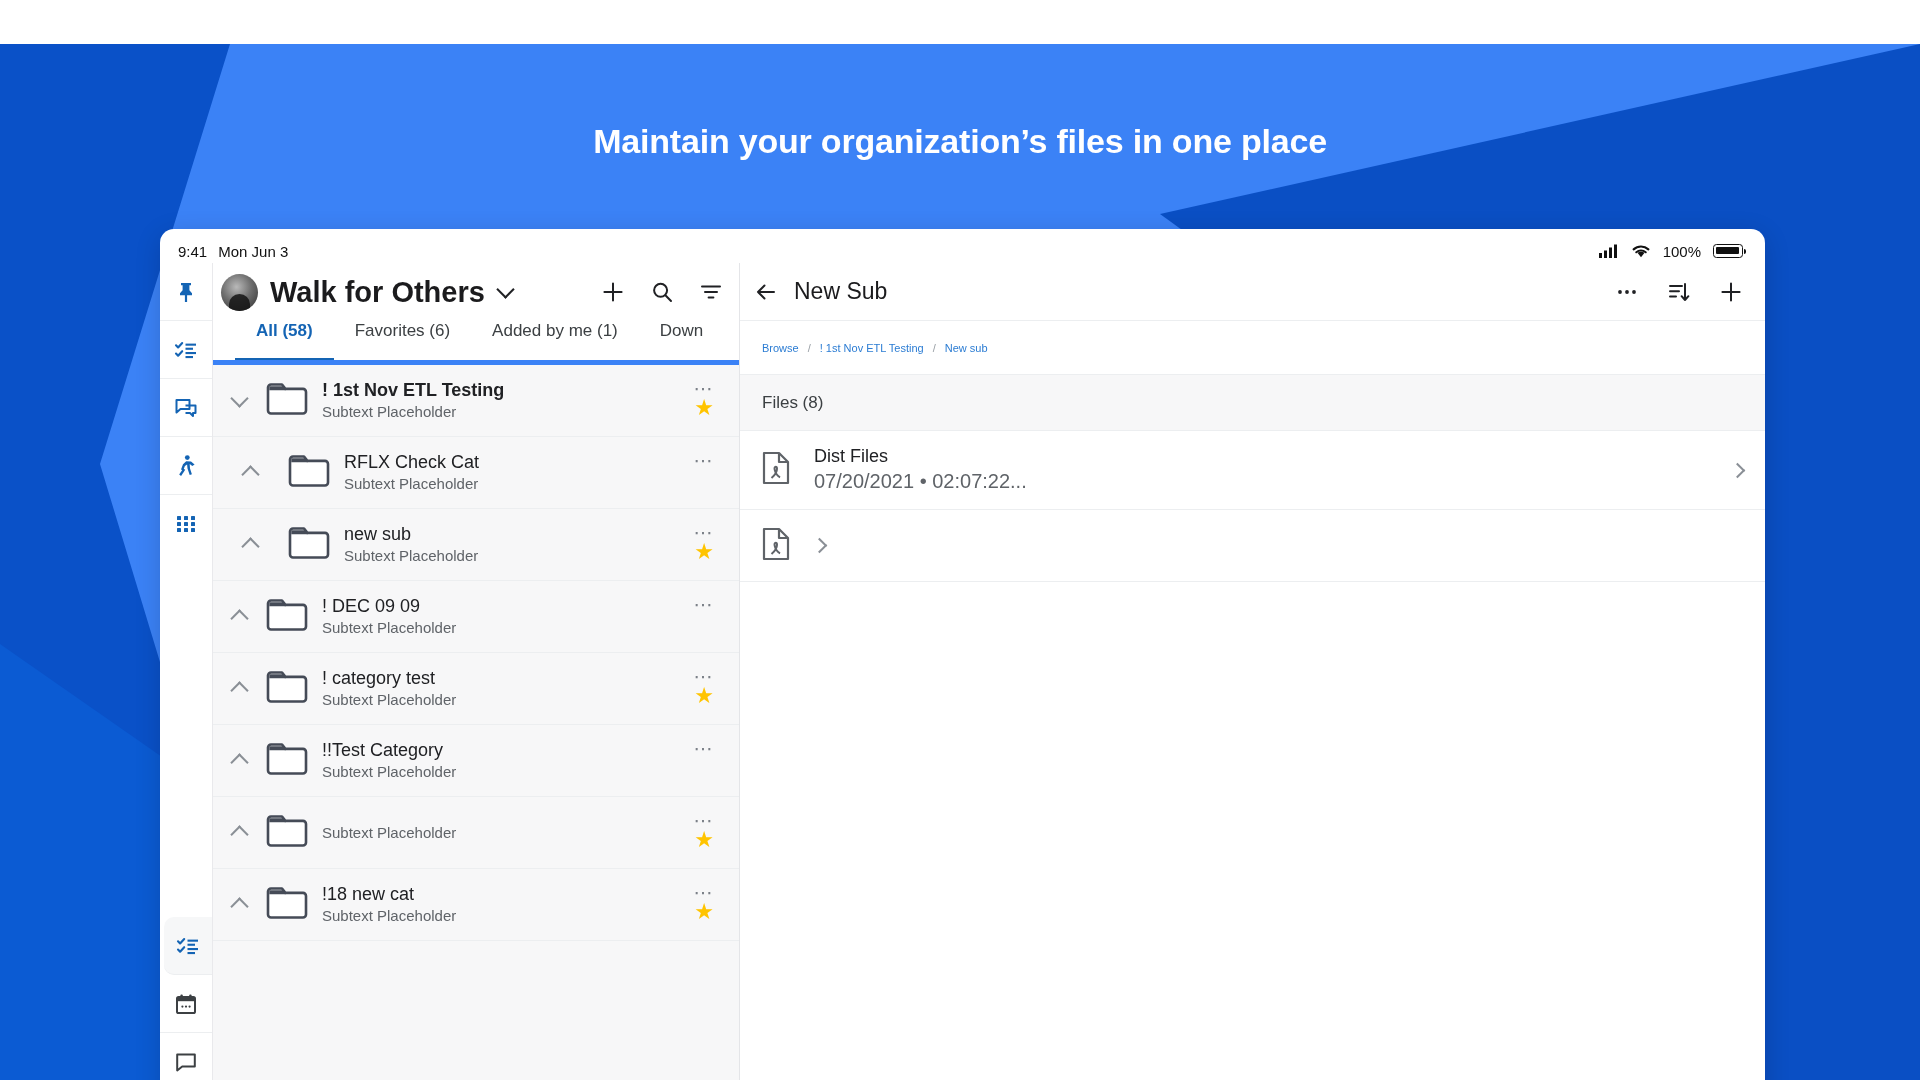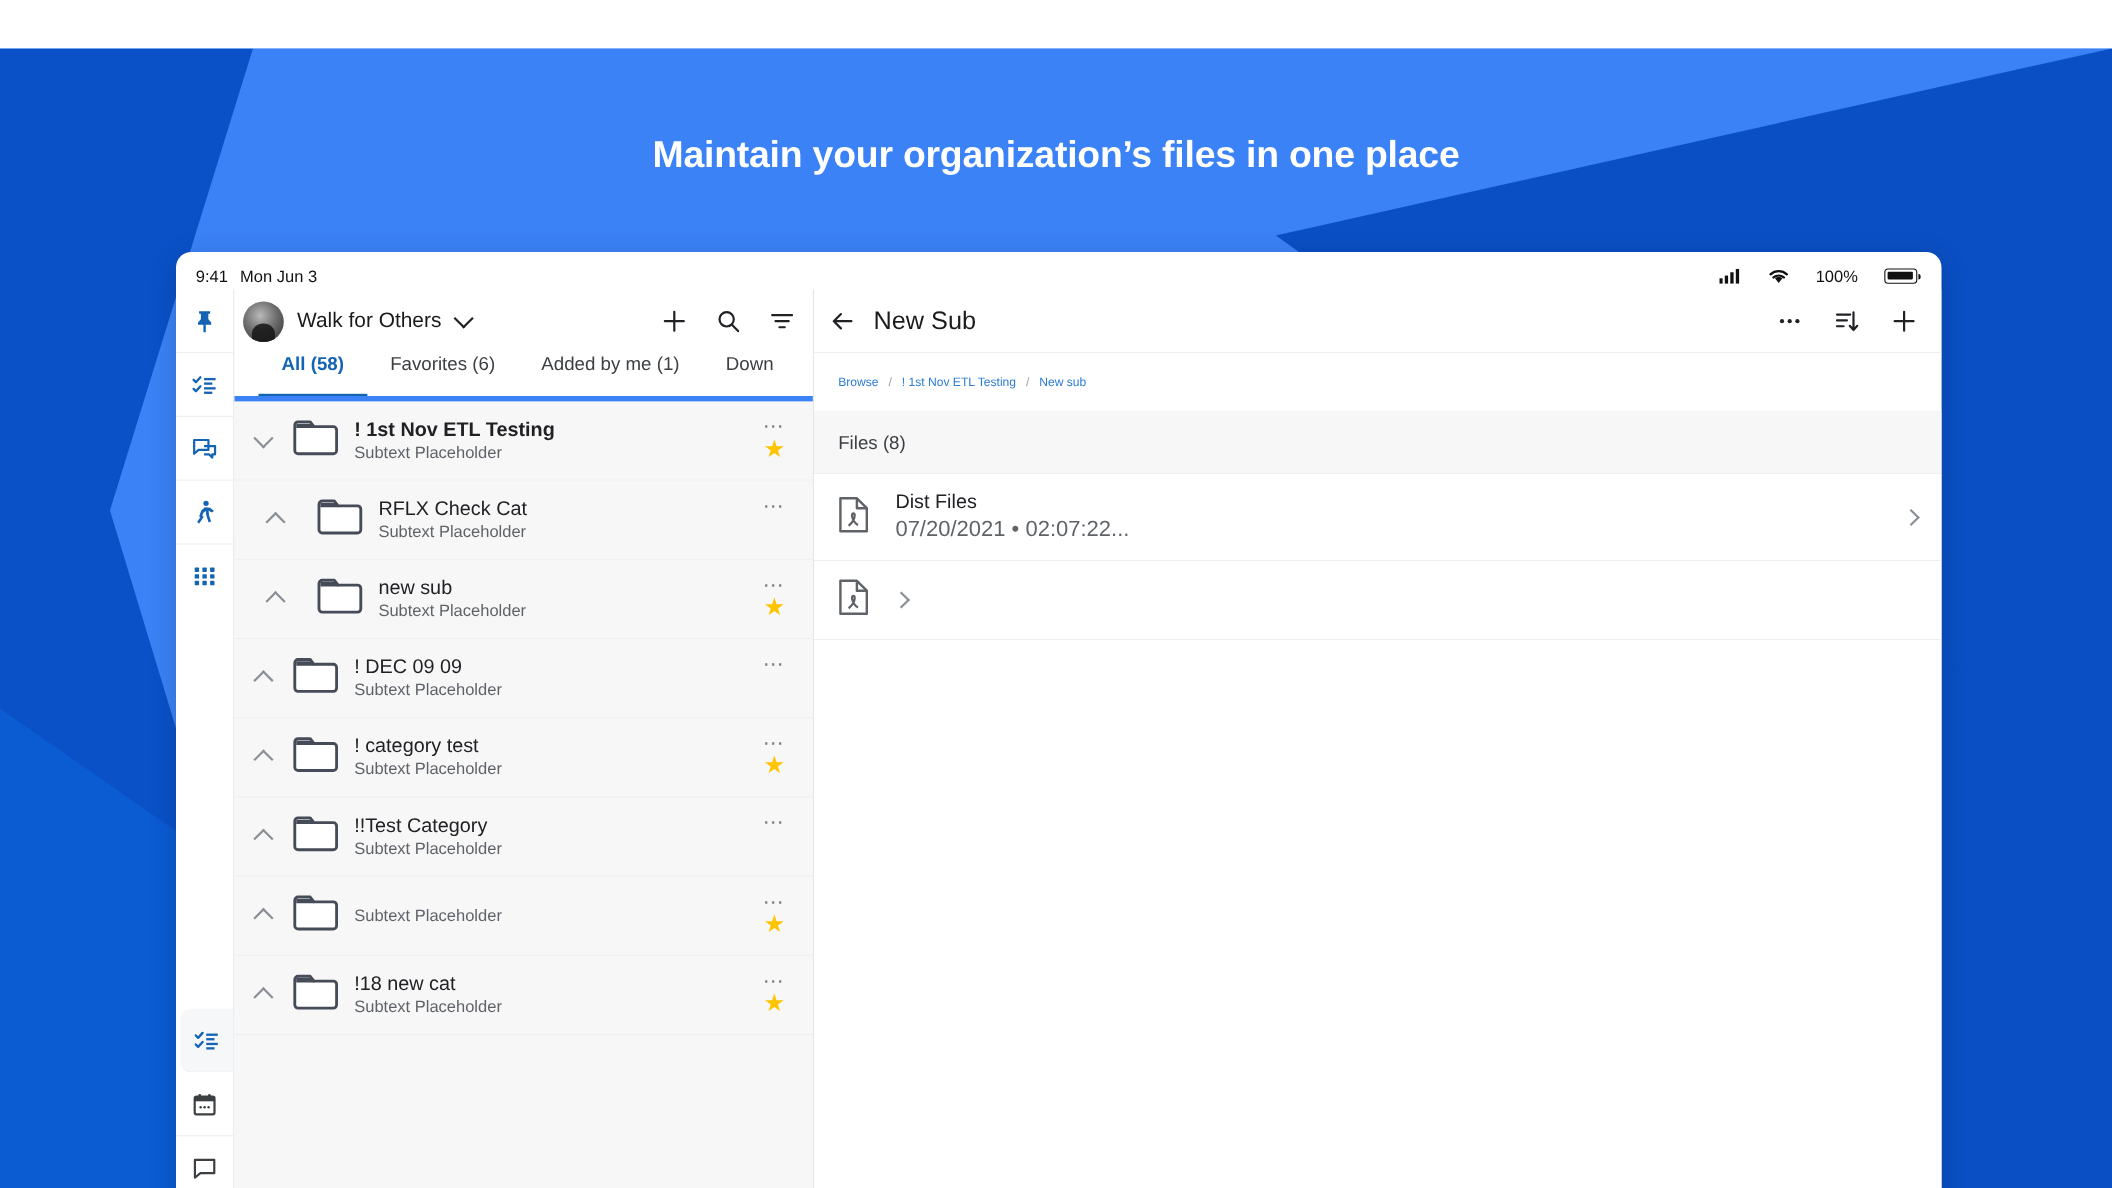--- a/index.html
+++ b/index.html
@@ -48,21 +48,21 @@
     overflow: hidden;
     box-shadow: 0 6px 26px rgba(0,0,0,0.16);
     z-index: 4;
   }
   .statusbar {
     height: 34px; display: flex; align-items: center;
     justify-content: space-between; padding: 10px 22px 0 18px;
     font-size: 15px; color: #111; font-weight: 500;
   }
   .status-left { display: flex; gap: 11px; align-items: baseline; }
-  .status-right { display: flex; gap: 24px; align-items: center; }
+  .status-right { display: flex; gap: 12px; align-items: center; }
   .batt {
     width: 30px; height: 14px; border: 1.6px solid #111; border-radius: 3.5px;
     position: relative; display: inline-block;
   }
   .batt::before {
     content: ""; position: absolute; left: 1.5px; top: 1.5px;
     width: 23px; height: 7.6px; background: #111; border-radius: 1px;
   }
   .batt::after {
     content: ""; position: absolute; right: -4px; top: 4px;
@@ -106,21 +106,21 @@
     width: 37px; height: 37px; border-radius: 50%; flex: 0 0 37px;
     background: radial-gradient(circle at 42% 35%, #b9b9b9 0%, #6f6f6f 45%, #2b2b2b 100%);
     overflow: hidden; position: relative;
   }
   .avatar::after {
     content: ""; position: absolute; left: 8px; top: 20px;
     width: 21px; height: 20px; border-radius: 50% 50% 0 0;
     background: rgba(20,20,20,0.85);
   }
   .lp-title {
-    font-size: 19px; color: #1b1b1d; font-weight: 400; white-space: nowrap;
+    font-size: 29px; color: #1b1b1d; font-weight: 700; white-space: nowrap;
   }
   .chev-down-sm {
     width: 13px; height: 13px; border-right: 2.3px solid #202124;
     border-bottom: 2.3px solid #202124; transform: rotate(45deg);
     margin-top: -6px; margin-left: 2px;
   }
   .lp-actions { margin-left: auto; display: flex; gap: 25px; align-items: center; }
   .ico { width: 24px; height: 24px; display: block; }
 
   .tabs {

